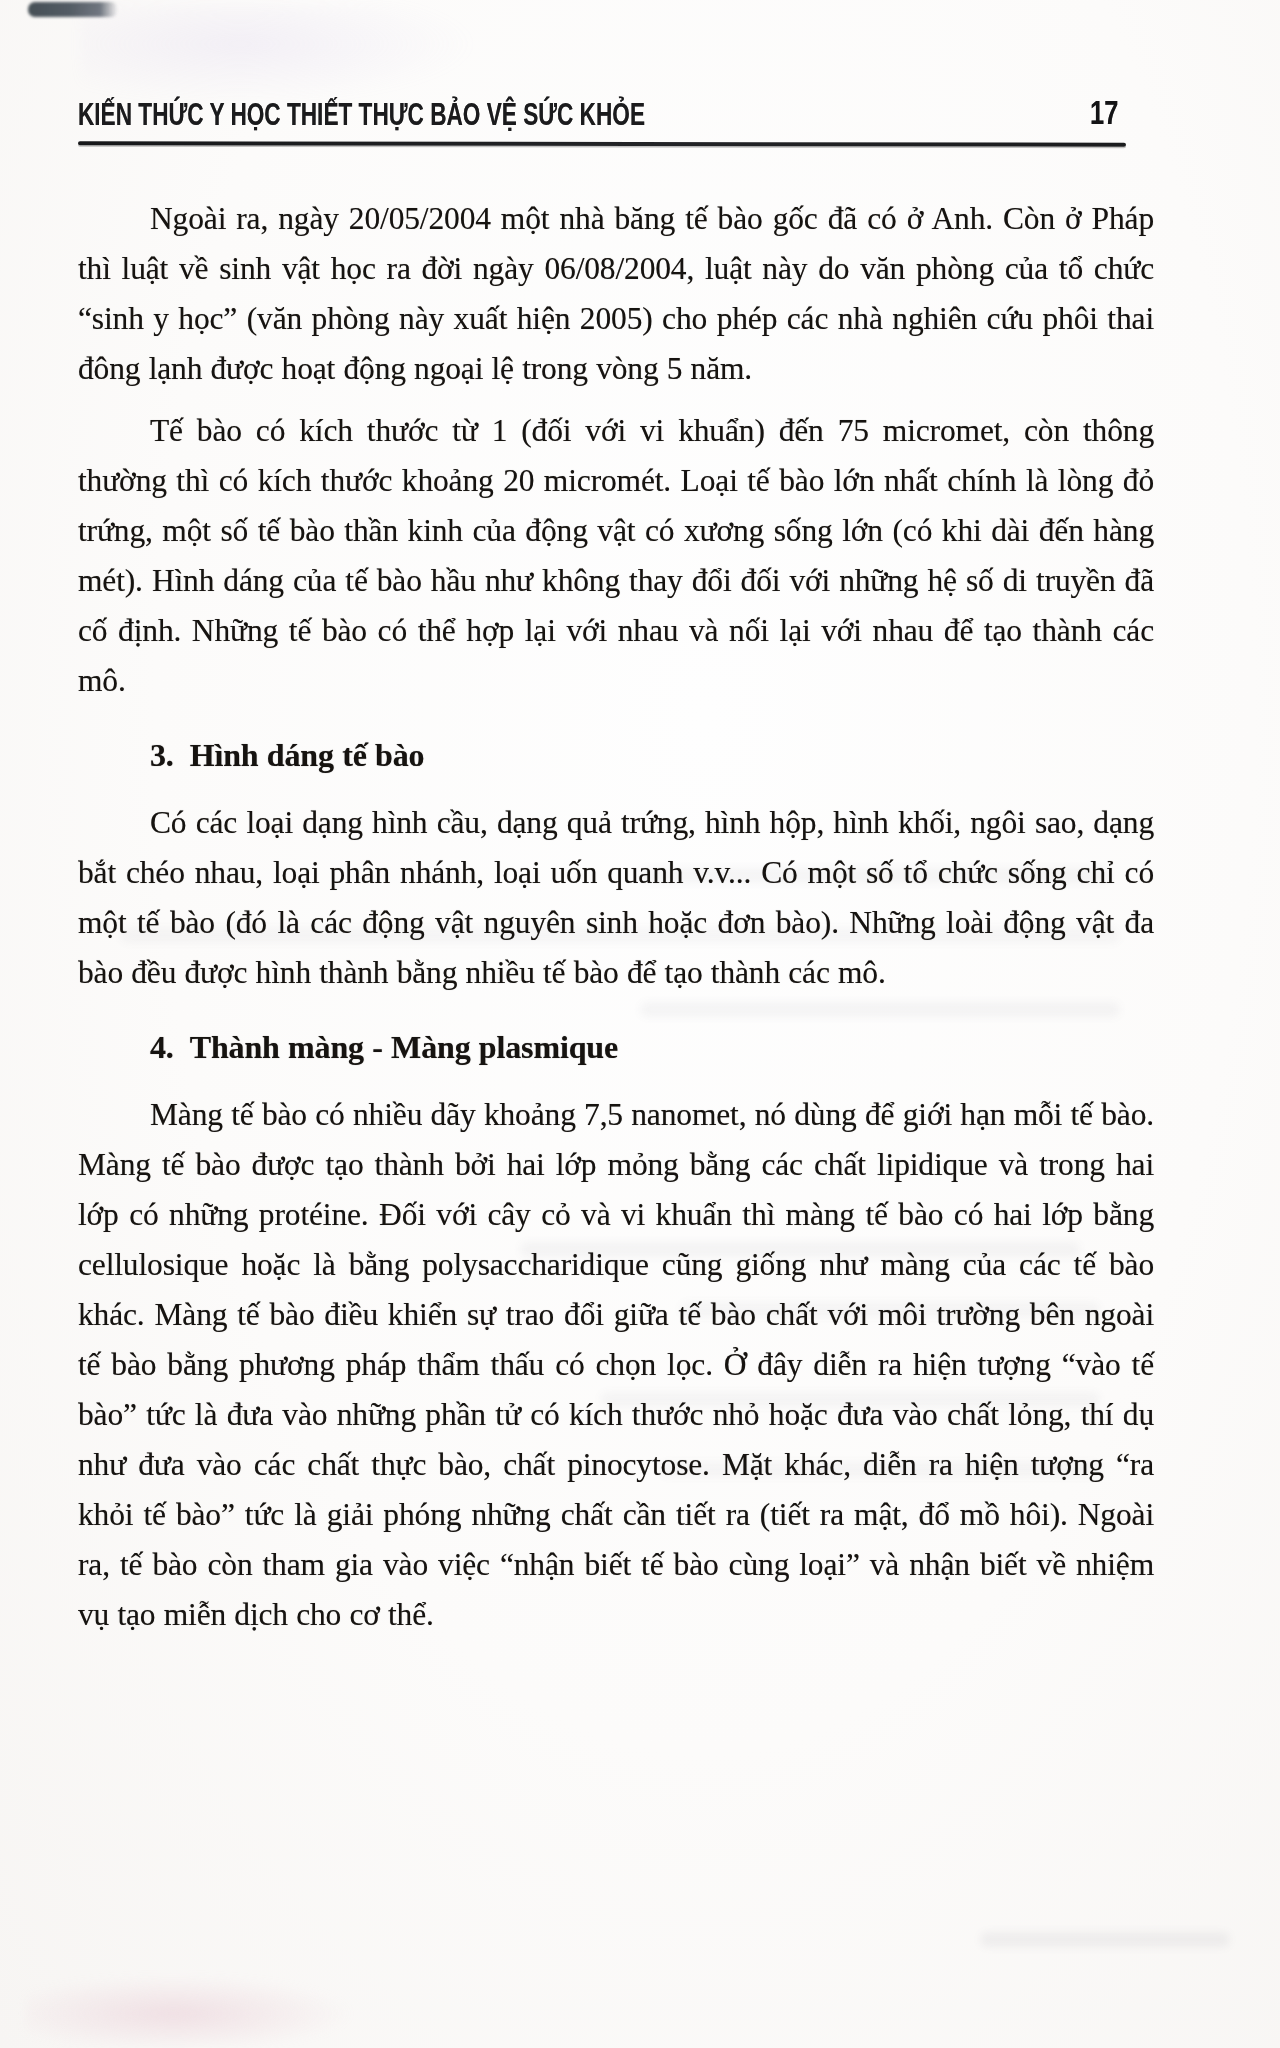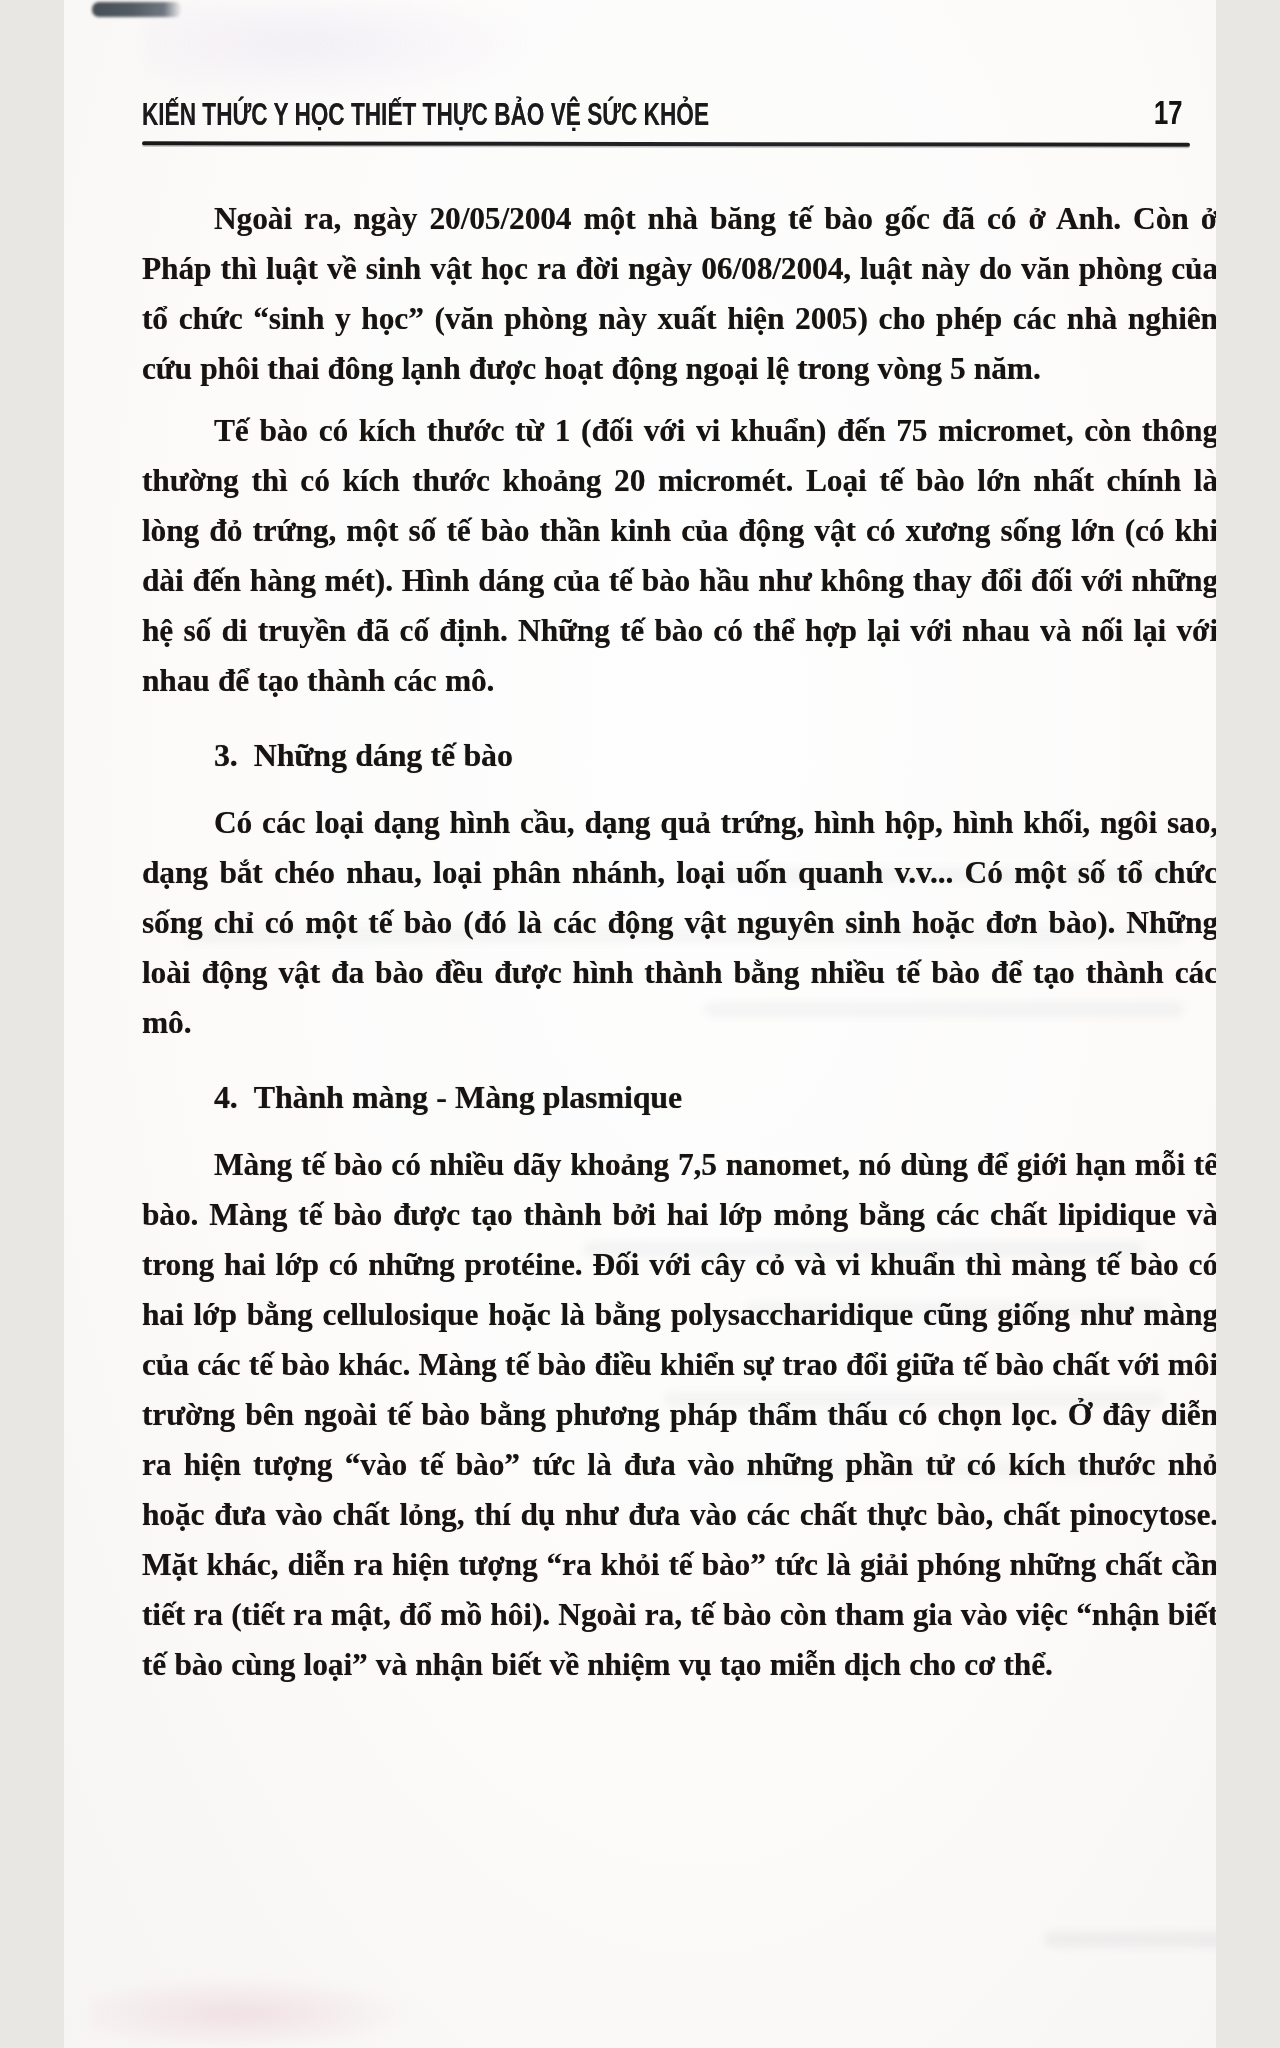--- a/index.html
+++ b/index.html
@@ -1,18 +1,18 @@
 <!DOCTYPE html>
 <html><head>
 <meta charset="utf-8">
 <style>
   html,body{margin:0;padding:0;background:#e9e7e4;}
   .page{
     position:relative;
-    width:1152px;height:2048px;
+    width:1280px;height:2048px;
     margin:0 auto;
     background:
       radial-gradient(ellipse at 55% 35%, #fefefe 0%, #fcfbfa 55%, #f7f5f3 100%);
     overflow:hidden;
     font-family:"Liberation Serif", serif;
     color:#171512;
   }
 
   
   .smudge-dark{
@@ -72,21 +72,21 @@
 
   
   .body-text{
     position:absolute;left:78px;top:194px;width:1076px;
     font-size:31.5px;line-height:50px;
     letter-spacing:-.15px;word-spacing:.5px;
     text-align:justify;
     color:#161310;
     text-shadow:0 0 .7px rgba(10,8,5,.45);
   }
-  .body-text p{margin:0 0 12px 0;text-indent:72px;font-weight:bold;}
+  .body-text p{margin:0 0 12px 0;text-indent:72px;}
   .body-text h2{
     margin:24px 0 18px 0;text-indent:72px;
     font-size:32px;font-weight:700;line-height:50px;
     text-shadow:0 0 .9px rgba(10,8,5,.5);
   }
   .body-text h2 .sec-num{display:inline-block;margin-right:16px;text-indent:0;}
 </style>
 </head>
 <body>
 
@@ -105,21 +105,21 @@
   <div class="smudge-pink"></div>
 
   <div class="running-head">KIẾN THỨC Y HỌC THIẾT THỰC BẢO VỆ SỨC KHỎE</div>
   <div class="page-num">17</div>
   <div class="head-rule"></div>
 
   <main class="body-text">
     <p>Ngoài ra, ngày 20/05/2004 một nhà băng tế bào gốc đã có ở Anh. Còn ở Pháp thì luật về sinh vật học ra đời ngày 06/08/2004, luật này do văn phòng của tổ chức “sinh y học” (văn phòng này xuất hiện 2005) cho phép các nhà nghiên cứu phôi thai đông lạnh được hoạt động ngoại lệ trong vòng 5 năm.</p>
     <p>Tế bào có kích thước từ 1 (đối với vi khuẩn) đến 75 micromet, còn thông thường thì có kích thước khoảng 20 micromét. Loại tế bào lớn nhất chính là lòng đỏ trứng, một số tế bào thần kinh của động vật có xương sống lớn (có khi dài đến hàng mét). Hình dáng của tế bào hầu như không thay đổi đối với những hệ số di truyền đã cố định. Những tế bào có thể hợp lại với nhau và nối lại với nhau để tạo thành các mô.</p>
     <h2>
-      <span class="sec-num">3.</span><span>Những dáng tế bào</span>
+      <span class="sec-num">3.</span><span>Hình dáng tế bào</span>
     </h2>
     <p>Có các loại dạng hình cầu, dạng quả trứng, hình hộp, hình khối, ngôi sao, dạng bắt chéo nhau, loại phân nhánh, loại uốn quanh v.v... Có một số tổ chức sống chỉ có một tế bào (đó là các động vật nguyên sinh hoặc đơn bào). Những loài động vật đa bào đều được hình thành bằng nhiều tế bào để tạo thành các mô.</p>
     <h2>
       <span class="sec-num">4.</span><span>Thành màng - Màng plasmique</span>
     </h2>
     <p>Màng tế bào có nhiều dãy khoảng 7,5 nanomet, nó dùng để giới hạn mỗi tế bào. Màng tế bào được tạo thành bởi hai lớp mỏng bằng các chất lipidique và trong hai lớp có những protéine. Đối với cây cỏ và vi khuẩn thì màng tế bào có hai lớp bằng cellulosique hoặc là bằng polysaccharidique cũng giống như màng của các tế bào khác. Màng tế bào điều khiển sự trao đổi giữa tế bào chất với môi trường bên ngoài tế bào bằng phương pháp thẩm thấu có chọn lọc. Ở đây diễn ra hiện tượng “vào tế bào” tức là đưa vào những phần tử có kích thước nhỏ hoặc đưa vào chất lỏng, thí dụ như đưa vào các chất thực bào, chất pinocytose. Mặt khác, diễn ra hiện tượng “ra khỏi tế bào” tức là giải phóng những chất cần tiết ra (tiết ra mật, đổ mồ hôi). Ngoài ra, tế bào còn tham gia vào việc “nhận biết tế bào cùng loại” và nhận biết về nhiệm vụ tạo miễn dịch cho cơ thể.</p>
   </main>
 
 </div>
 

